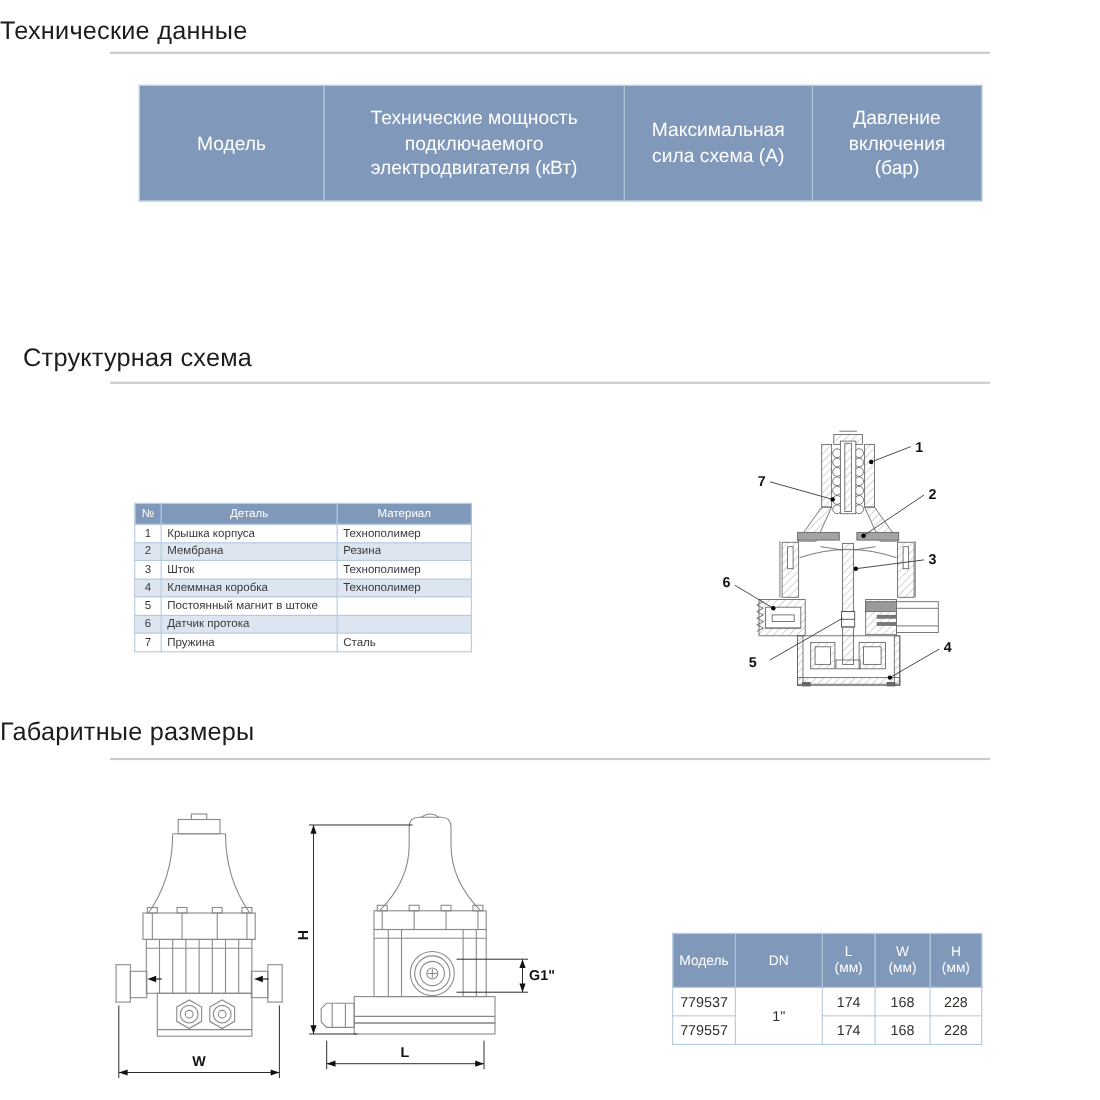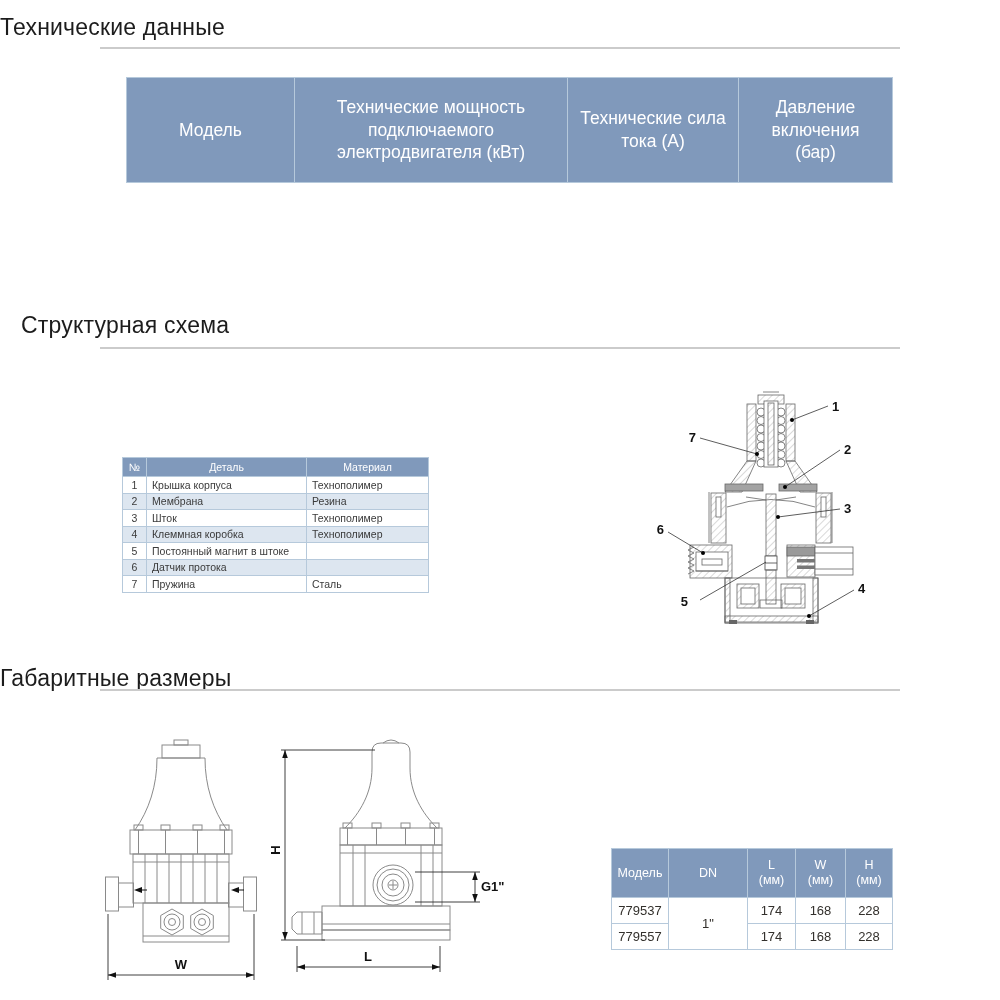--- a/index.html
+++ b/index.html
@@ -17,21 +17,21 @@
   body{
     width:1000px;height:1000px;position:relative;overflow:hidden;
     font-family:"Liberation Sans","DejaVu Sans",sans-serif;color:var(--ink);
   }
   .sec-title{
     position:absolute;left:0;width:1000px;text-align:left;
     font-size:23px;font-weight:400;color:var(--title);letter-spacing:.2px;
   }
   #title-tech{top:14px;}
   #title-structure{top:312px;padding-left:21px;}
-  #title-dims{top:652px;margin-top:13px;}
+  #title-dims{top:652px;}
   .divider{position:absolute;left:100px;width:800px;height:2px;background:#cbcbcb;}
   #div1{top:47px;} #div2{top:347px;} #div3{top:689px;}
 
   table{border-collapse:collapse;table-layout:fixed;}
   th,td{border:1px solid var(--border);}
   th{background:var(--hdr);color:#fff;font-weight:normal;}
 
   .tech{position:absolute;left:126px;top:77px;width:766px;font-size:17px;text-align:center;}
   .tech th{height:105px;font-size:17.5px;line-height:1.3;padding:0 10px;}
   .tech td{height:41px;}
@@ -63,21 +63,21 @@
   <colgroup>
       <col style="width:168px">
       <col style="width:273px">
       <col style="width:171px">
       <col style="width:154px">
     </colgroup>
   <thead>
     <tr>
       <th>Модель</th>
       <th>Технические мощность подключаемого электродвигателя (кВт)</th>
-      <th>Технические сила тока (А)</th>
+      <th>Максимальная сила схема (А)</th>
       <th>Давление включения (бар)</th>
     </tr>
   </thead>
   <tbody>
   </tbody>
 </table>
 
 <h2 class="sec-title" id="title-structure">Структурная схема</h2>
 <div class="divider" id="div2"></div>
 

